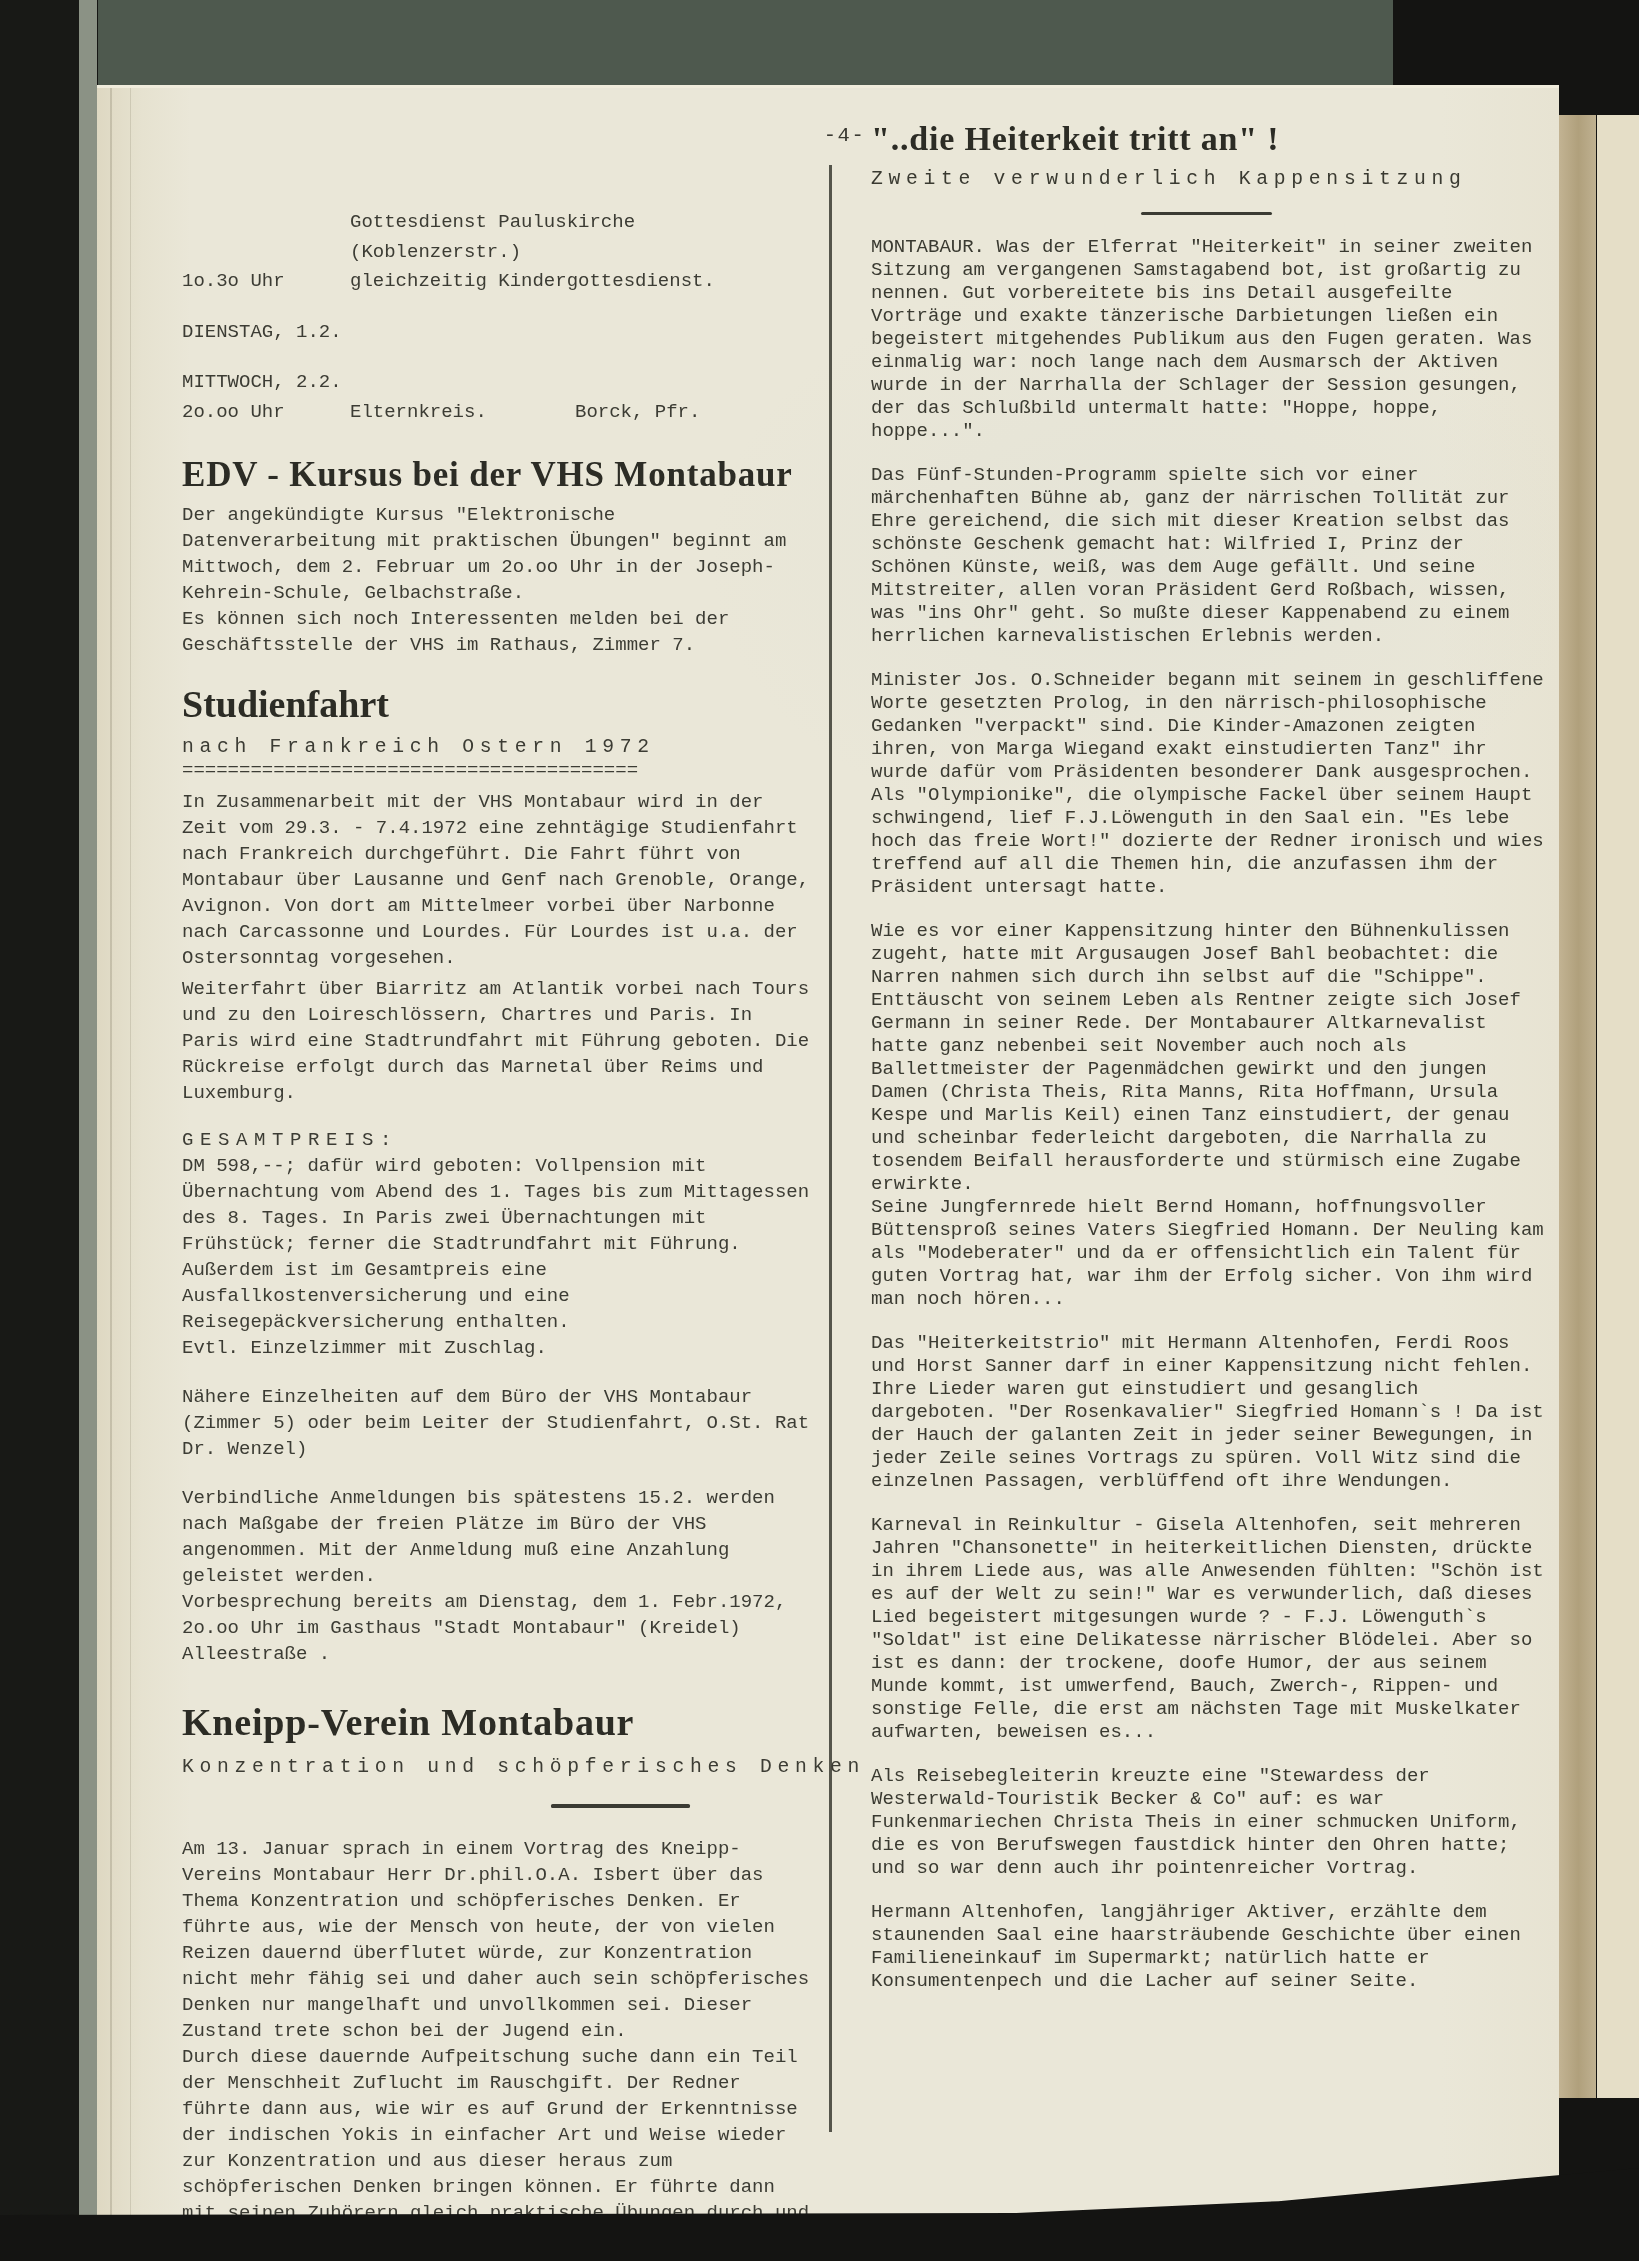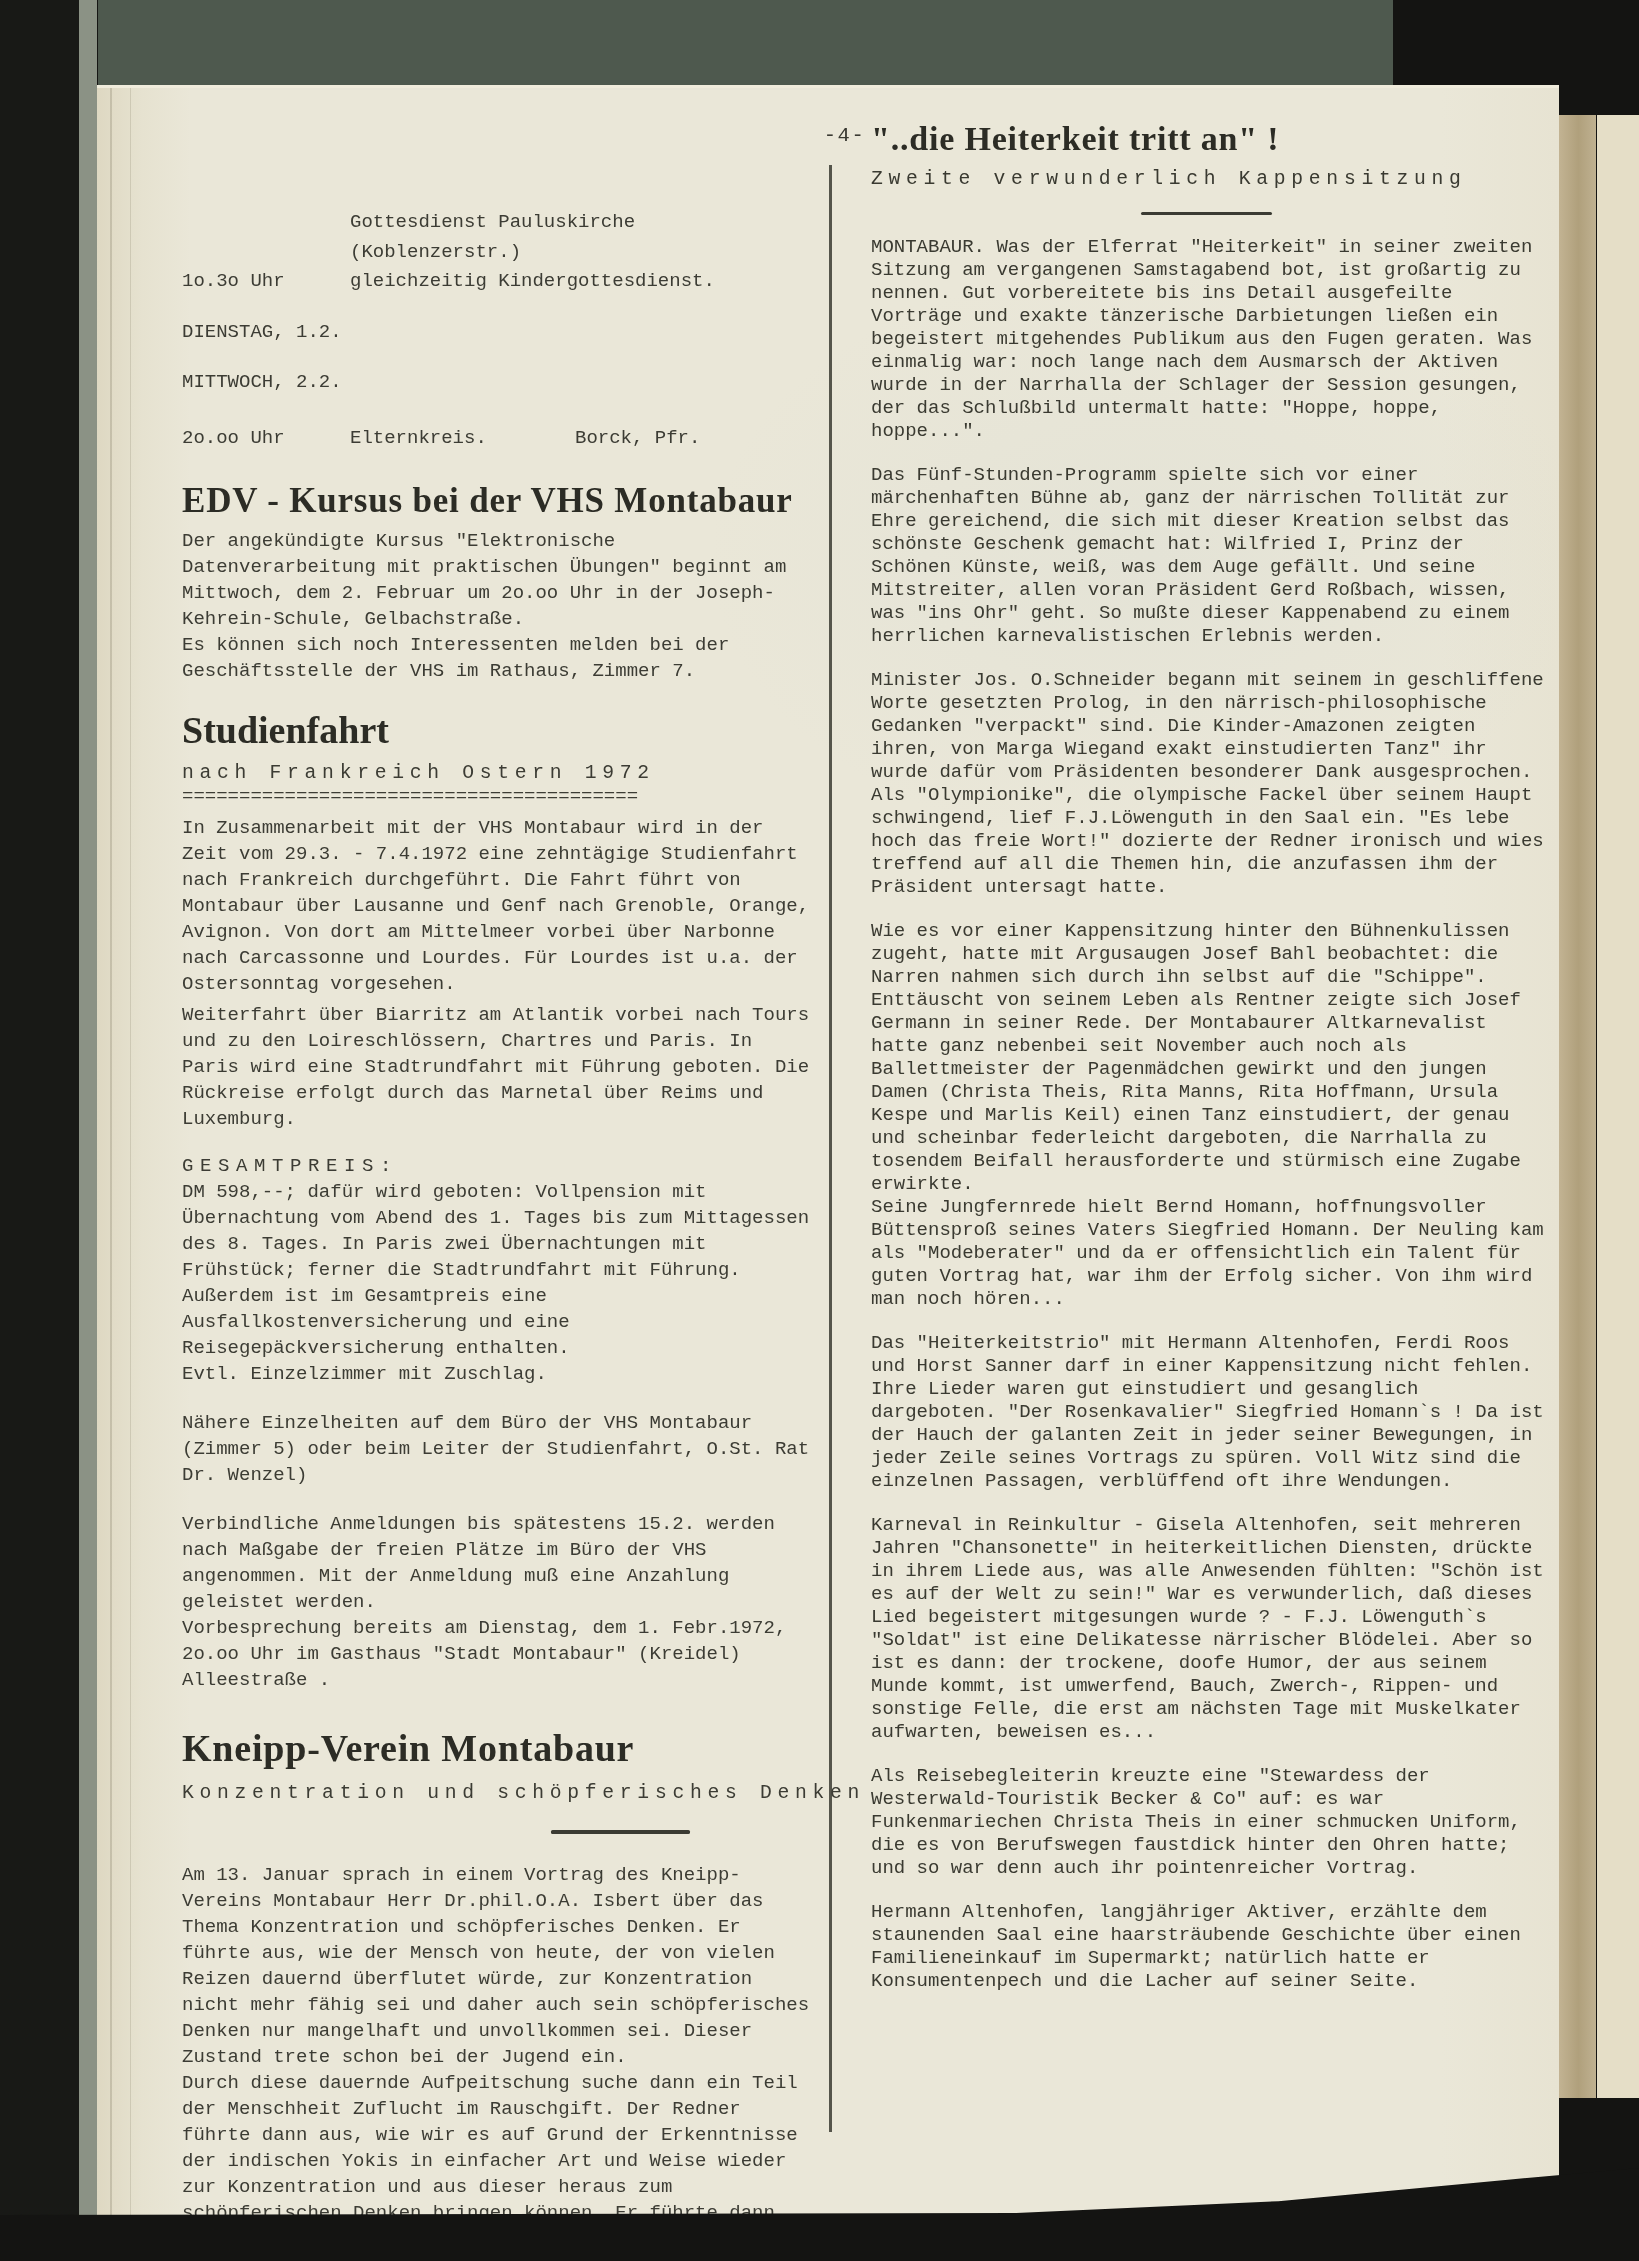--- a/index.html
+++ b/index.html
@@ -47,21 +47,21 @@
   
   .col-left  { position:absolute; left:85px; top:120px; width:634px; color:#3c3c34; }
   .col-right { position:absolute; left:774px; top:0;    width:679px; color:#3a3a31; }
   .col-left p, .col-right p { margin:0; }
   .col-left  { font-size:19px; line-height:26px; }
   .col-right { font-size:19px; line-height:23px; }
   
   .sched-row { margin-bottom:21px; line-height:29.5px; }
   .sched-cols { display:flex; align-items:flex-end; }
   .t-col { flex:0 0 168px; }
-  .d-col { flex:0 0 225px;margin-top:26px; }
+  .d-col { flex:0 0 225px; }
   
   .h-serif { font-family:"Liberation Serif","DejaVu Serif",serif; font-weight:bold; color:#2c2c25; }
   .edv-h    { font-size:35px; line-height:39px; letter-spacing:0.8px; margin:28px 0 8.2px; }
   .stud-h   { font-size:38px; line-height:43px; margin:24.6px 0 8.2px; }
   .kneipp-h { font-size:38px; line-height:43px; letter-spacing:0.8px; margin:34px 0 9.8px; }
   .right-h  { font-size:34px; line-height:39px; letter-spacing:0.8px; margin:31px 0 9.8px; }
   .subhead  { font-size:19.7px; letter-spacing:5.7px; white-space:nowrap; }
   .eq-rule  { font-size:19px; letter-spacing:0; line-height:21px; margin-bottom:8.2px; }
   .gesamt-label { letter-spacing:6.6px; margin-top:21px; }
   .short-rule { height:3.3px; background:#3b3b33; border-radius:1.6px; }

